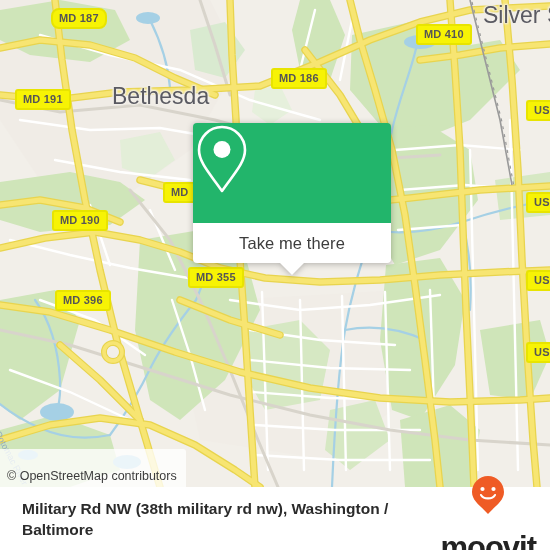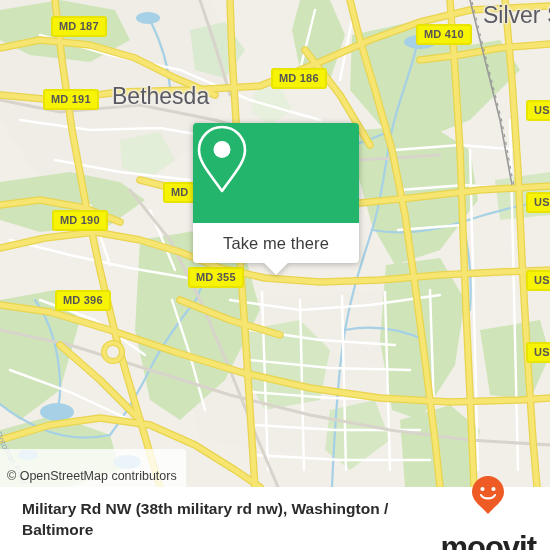--- a/index.html
+++ b/index.html
@@ -77,21 +77,21 @@
     line-height: 14px;
     padding: 20px 9px 4px 7px;
     border-radius: 0 3px 0 0;
     white-space: nowrap;
   }
 
   
   #popup {
     position: absolute;
     left: 193px; top: 123px;
-    width: 166px;
+    width: 198px;
     filter: drop-shadow(0 1px 3px rgba(0,0,0,0.28));
   }
   #popup-head {
     background: #22b56b;
     height: 100px;
     border-radius: 4px 4px 0 0;
     display: flex;
     align-items: center;
     justify-content: center;
   }
@@ -298,22 +298,22 @@
         <circle cx="113" cy="352" r="9" fill="none" stroke="#f7e572" stroke-width="3.6"></circle>
         <circle cx="113" cy="352" r="6" fill="#f2efe9"></circle>
       </g>
     </svg>
 
     <div class="place" style="left:112px; top:83px;">Bethesda</div>
     <div class="place" style="left:483px; top:2px;">Silver S</div>
 
     <div class="river-label" style="left:2px; top:430px;">Potomac River</div>
 
-    <div class="shield" style="left:51px; top:16px;">MD 187</div>
-    <div class="shield" style="left:15px; top:89px;margin-left:28px;">MD 191</div>
+    <div class="shield" style="left:51px; top:8px;border-radius:8px;">MD 187</div>
+    <div class="shield" style="left:15px; top:89px;">MD 191</div>
     <div class="shield" style="left:271px; top:68px;">MD 186</div>
     <div class="shield" style="left:376px; top:24px;margin-left:40px;">MD 410</div>
     <div class="shield" style="left:52px; top:210px;">MD 190</div>
     <div class="shield" style="left:55px; top:290px;">MD 396</div>
     <div class="shield" style="left:188px; top:267px;">MD 355</div>
     <div class="shield" style="left:163px; top:182px;">MD</div>
     <div class="shield clip-right" style="left:526px; top:100px;">US</div>
     <div class="shield clip-right" style="left:526px; top:192px;">US</div>
     <div class="shield clip-right" style="left:526px; top:270px;">US</div>
     <div class="shield clip-right" style="left:526px; top:342px;">US</div>

